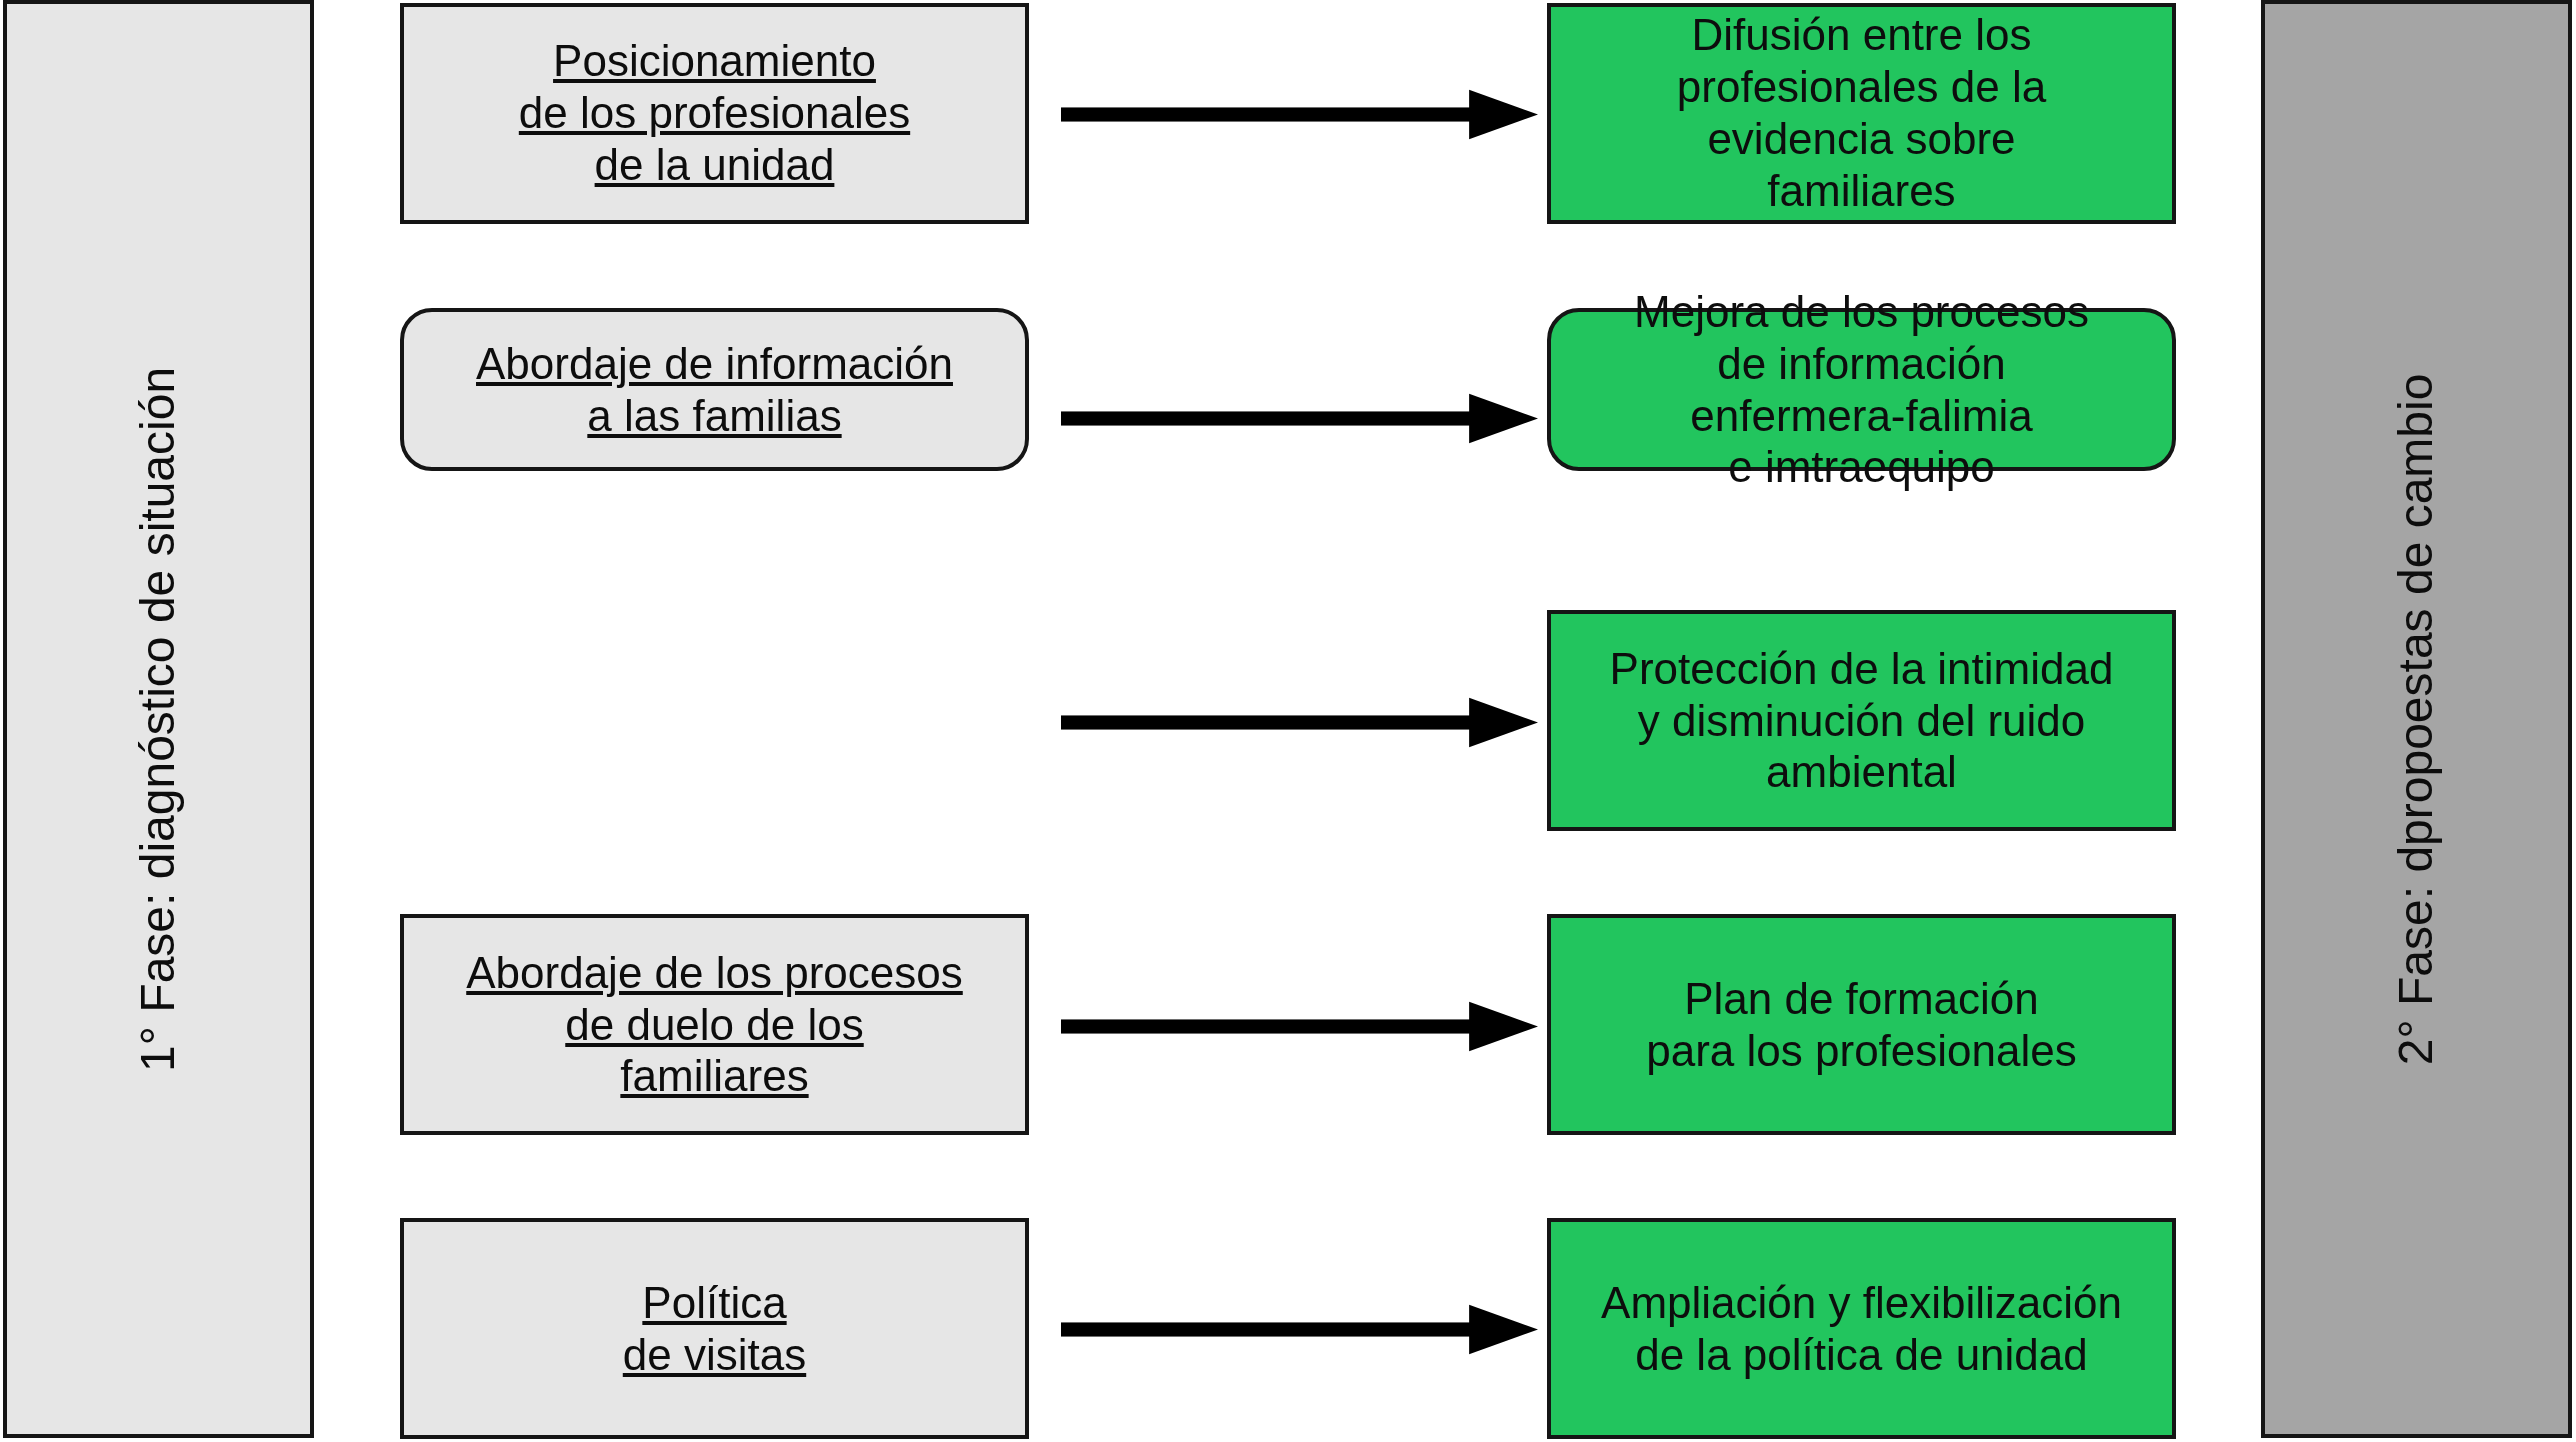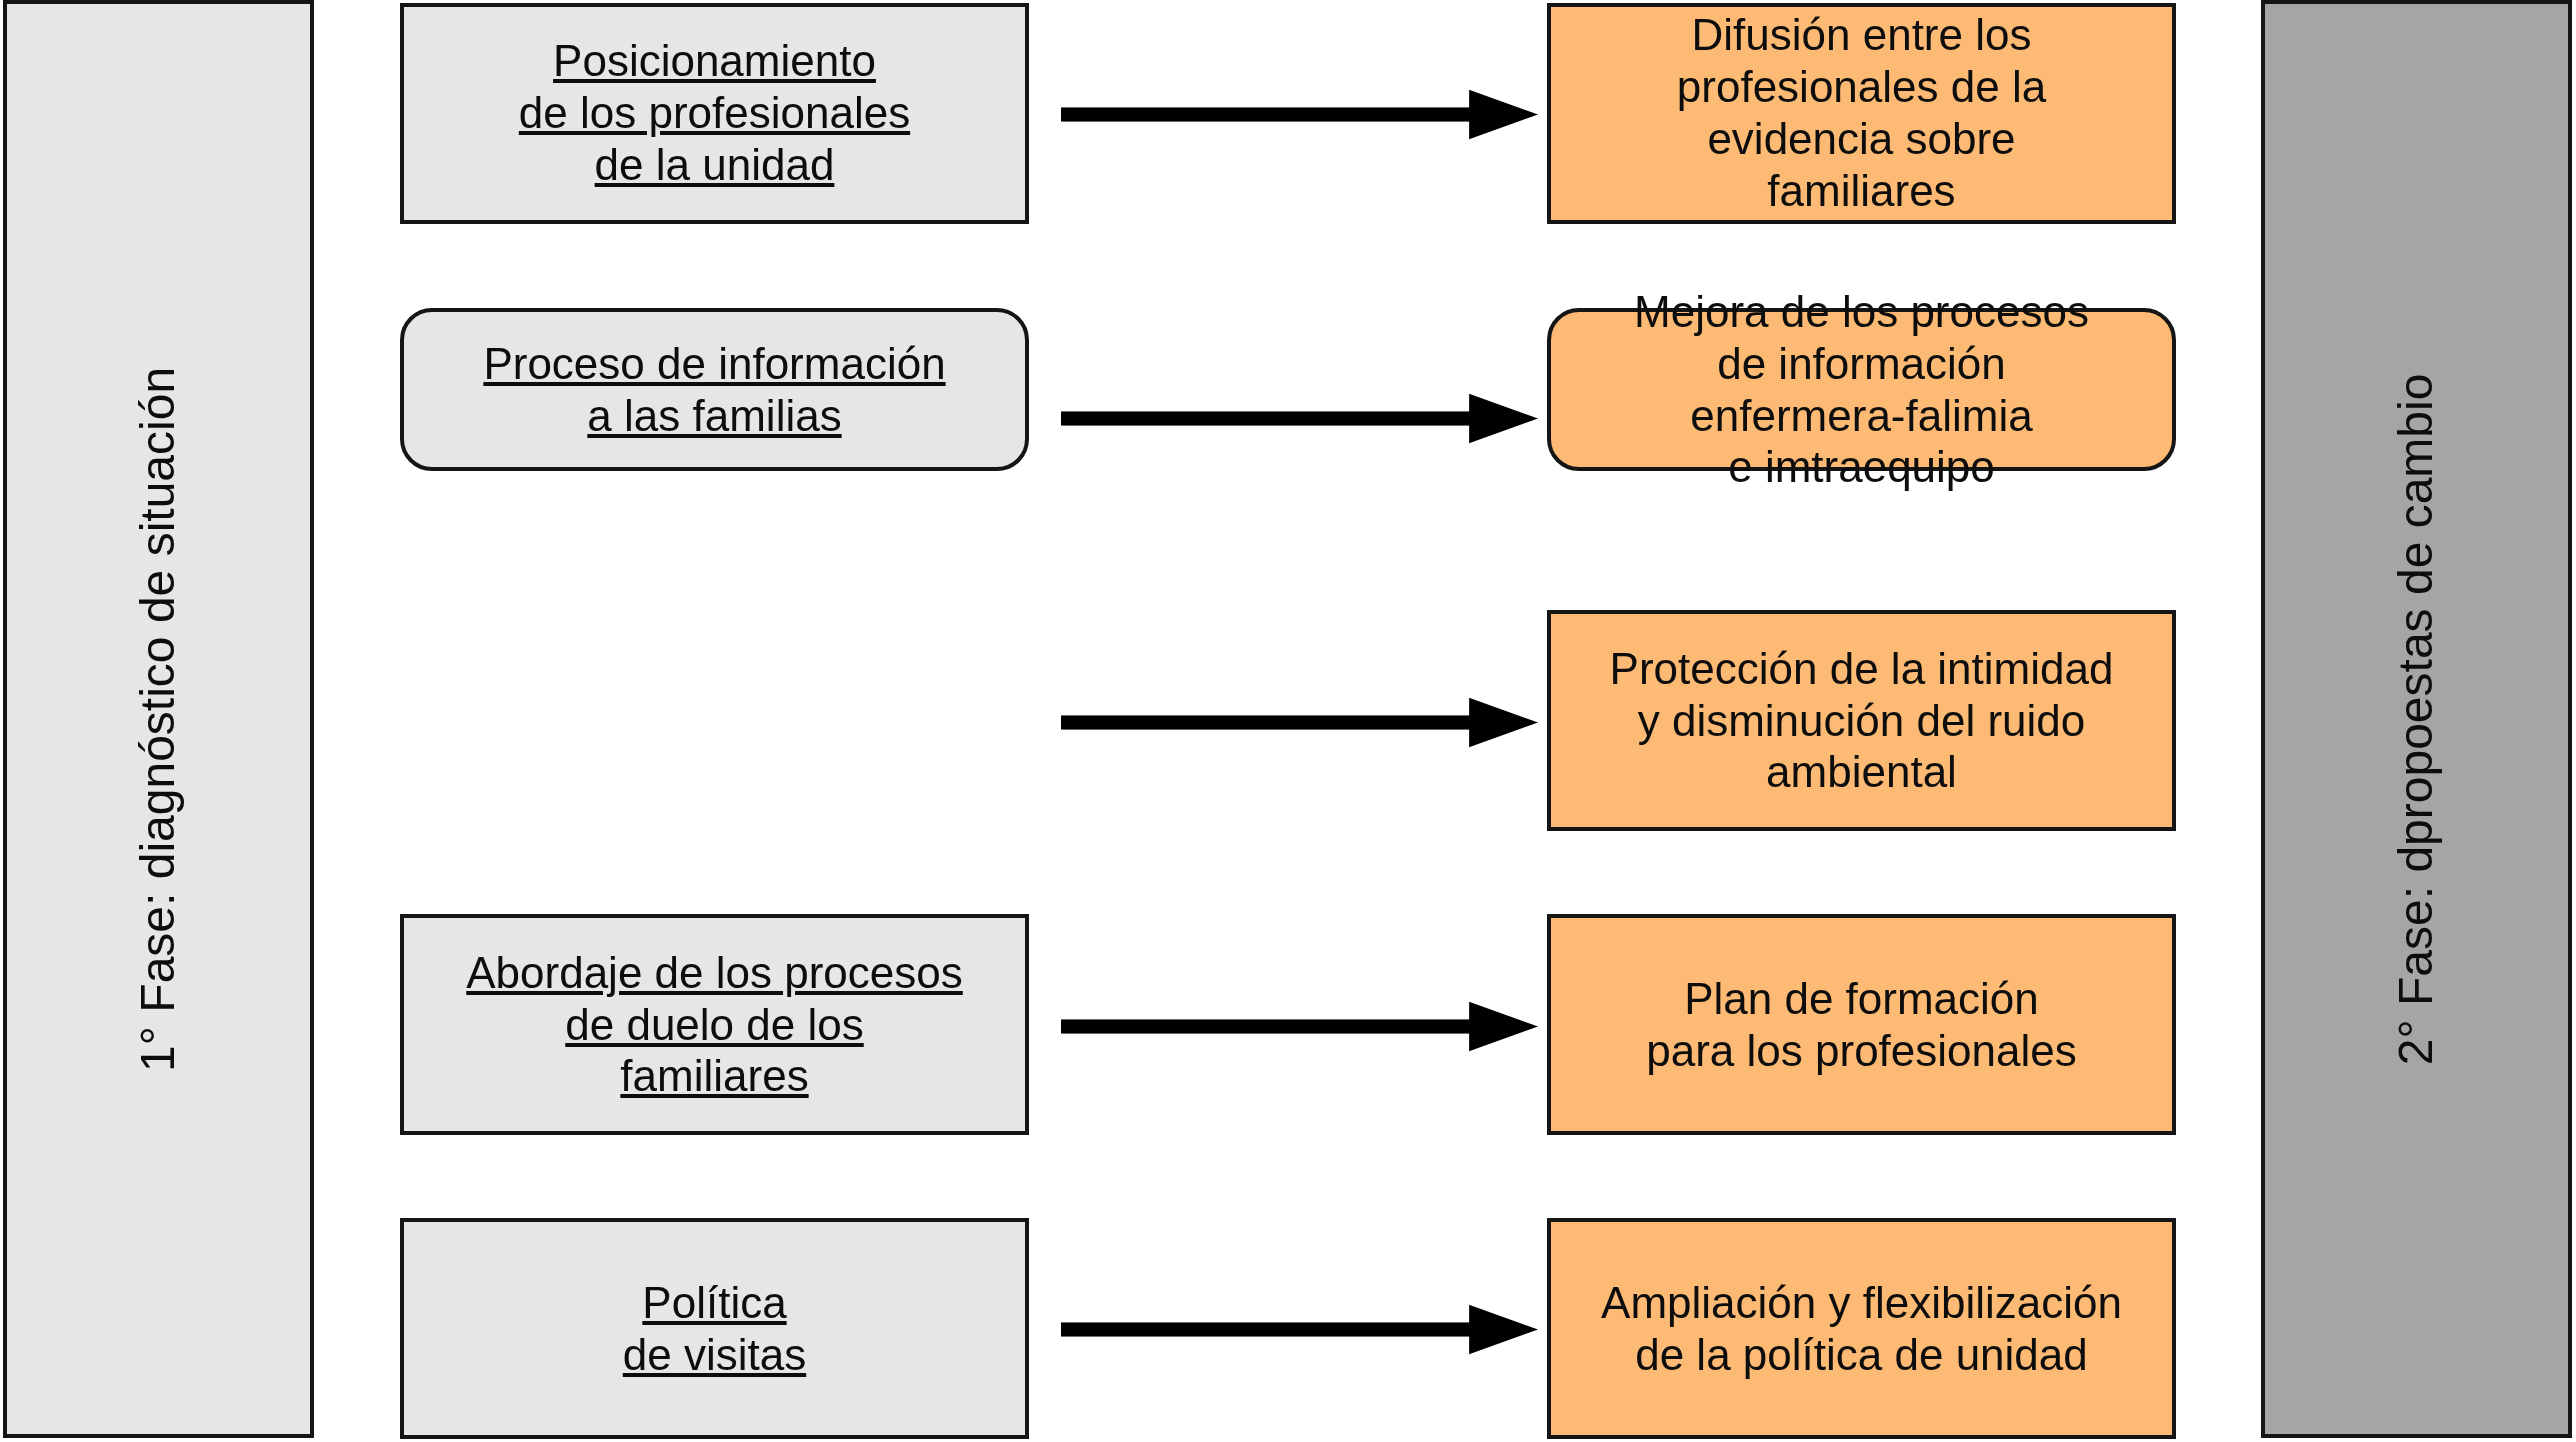--- a/index.html
+++ b/index.html
@@ -50,21 +50,21 @@
     display: flex;
     align-items: center;
     justify-content: center;
     text-align: center;
     color: #0d0d0d;
     font-size: 44px;
     line-height: 1.18;
     padding: 5.3px 12.4px;
   }
   .col-left  { left: 400px;  width: 629px;  background: #e6e6e6; text-decoration: underline; }
-  .col-right { left: 1547px; width: 629px;  background: #fdba74; }
+  .col-right { left: 1547px; width: 629px;  background: #22c55e; }
 
   .r1 { top: 2.6px;    height: 221px; }
   .r2 { top: 308px;  height: 163px; border-radius: 32px; }
   .r3 { top: 610px;  height: 221px; }
   .r4 { top: 914px; height: 221px; }
   .r5 { top: 1218px; height: 221px; }
 
   .box-text { display: block; white-space: pre-line; }
 
   
@@ -106,21 +106,21 @@
     </svg>
   </div>
   <div class="flow-box col-right r1">
     <span class="box-text">Difusión entre los
 profesionales de la
 evidencia sobre
 familiares</span>
   </div>
 
   <div class="flow-box col-left r2">
-    <span class="box-text">Proceso de información
+    <span class="box-text">Abordaje de información
 a las familias</span>
   </div>
   <div class="arrow a2">
     <svg viewBox="0 0 540 60" preserveAspectRatio="none">
       <rect x="0" y="22" width="478" height="16" fill="#000000"></rect>
       <polygon points="462,2 540,30 462,58" fill="#000000"></polygon>
     </svg>
   </div>
   <div class="flow-box col-right r2">
     <span class="box-text">Mejora de los procesos

